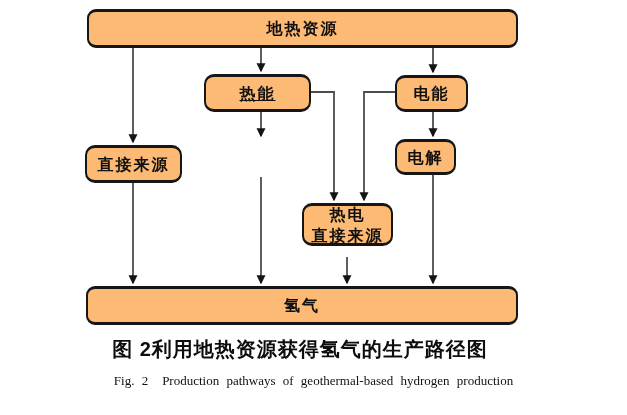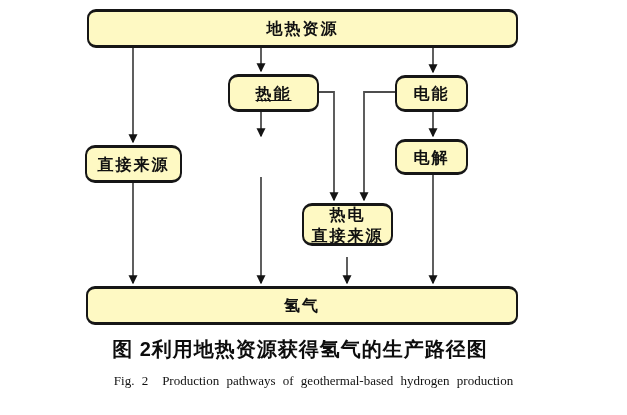--- a/index.html
+++ b/index.html
@@ -18,21 +18,21 @@
   .connectors {
     position: absolute;
     left: 0;
     top: 0;
     width: 627px;
     height: 415px;
   }
   .node {
     position: absolute;
     box-sizing: border-box;
-    background: #fef9c3;
+    background: #fdba74;
     border: 2px solid #161616;
     border-top-width: 3px;
     border-bottom-width: 3px;
     border-radius: 10px;
     display: flex;
     flex-direction: column;
     align-items: center;
     justify-content: center;
     font-weight: bold;
     font-size: 16px;
@@ -97,34 +97,34 @@
       <path d="M261,177 L261,283" marker-end="url(#arrow)"></path>
       <path d="M347,257 L347,283" marker-end="url(#arrow)"></path>
       <path d="M433,175 L433,283" marker-end="url(#arrow)"></path>
     </g>
   </svg>
 
   <div class="node wide" style="left:87px; top:9px; width:431px; height:39px;">
     <span>地热资源</span>
   </div>
 
-  <div class="node" style="left:228px; top:74px; width:91px; height:38px;text-decoration:underline;">
+  <div class="node" style="left:204px; top:74px; width:107px; height:38px;text-decoration:underline;">
     <span>热能</span>
   </div>
 
   <div class="node" style="left:395px; top:75px; width:73px; height:37px;">
     <span>电能</span>
   </div>
 
   <div class="node" style="left:85px; top:145px; width:97px; height:38px;">
     <span>直接来源</span>
   </div>
 
 
-  <div class="node" style="left:395px; top:139px; width:73px; height:36px;">
+  <div class="node" style="left:395px; top:139px; width:61px; height:36px;">
     <span>电解</span>
   </div>
 
   <div class="node" style="left:302px; top:203px; width:91px; height:43px;">
     <span>热电</span>
     <span>直接来源</span>
   </div>
 
   <div class="node wide" style="left:86px; top:286px; width:432px; height:39px;">
     <span>氢气</span>

